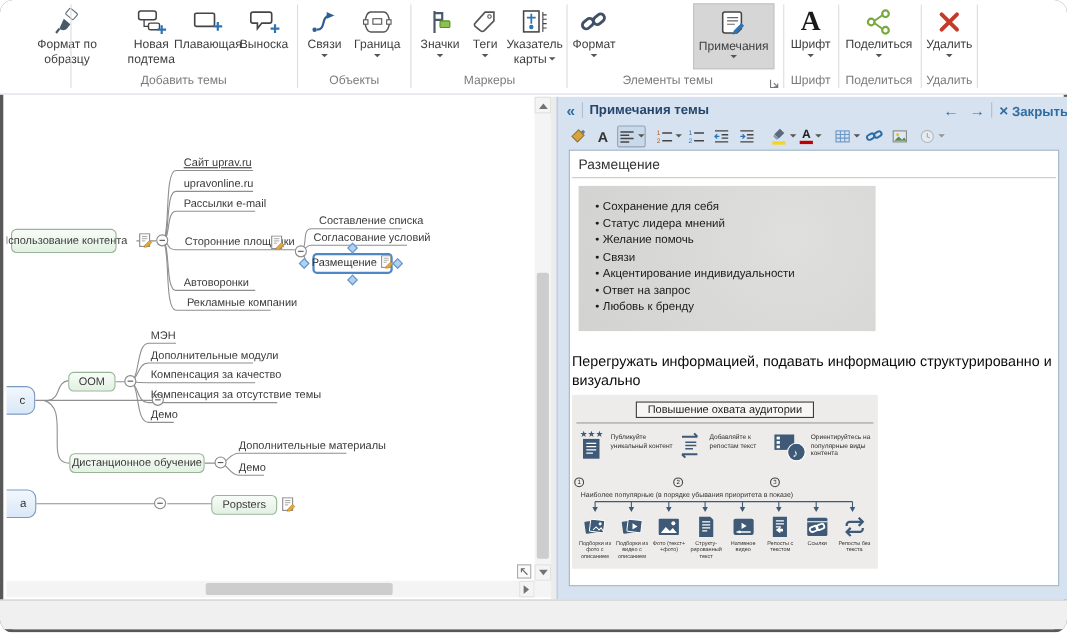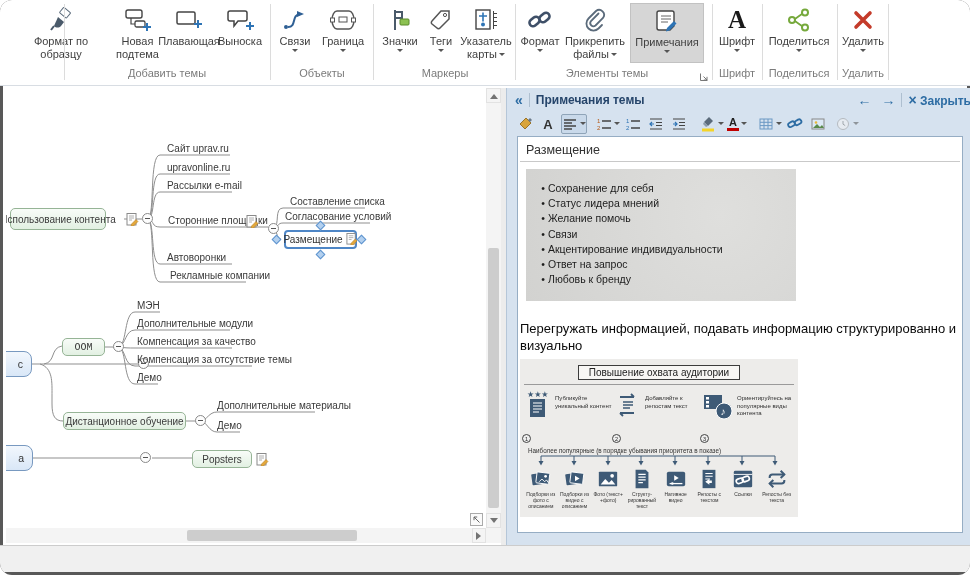--- a/index.html
+++ b/index.html
@@ -194,28 +194,20 @@
         <svg width="28" height="26" viewBox="0 0 28 26">
             <g fill="none" stroke="#3f5068" stroke-width="2.6">
               <rect x="3" y="11" width="11" height="7" rx="3.5" transform="rotate(-40 8.5 14.5)"></rect>
               <rect x="13" y="7" width="11" height="7" rx="3.5" transform="rotate(-40 18.5 10.5)"></rect>
             </g>
           </svg>
       </span>
       <span>Формат</span>
       <span class="c cblock"></span>
     </button>
-    <button class="rib-btn" style="left:562px;width:66px;">
-      <span class="ricon">
-        <svg width="26" height="26" viewBox="0 0 26 26">
-            <path d="M16.5 6.5 L9 14 a3.2 3.2 0 0 0 4.5 4.5 L21 11 a5 5 0 0 0 -7 -7 L6.5 11.5 a7 7 0 0 0 10 10 L20 18" fill="none" stroke="#5b6b7b" stroke-width="1.8" stroke-linecap="round"></path>
-          </svg>
-      </span>
-      <span><span>Прикрепить файлы</span><span class="c"></span></span>
-    </button>
     <button class="rib-btn active" style="left:630px;width:74px;">
       <span class="ricon">
         <svg width="28" height="26" viewBox="0 0 28 26">
             <path d="M6 3 h13 a2 2 0 0 1 2 2 v13 l-4 4 h-11 a2 2 0 0 1 -2 -2 v-15 a2 2 0 0 1 2 -2 z" fill="#fff" stroke="#444" stroke-width="1.4"></path>
             <path d="M8 8 h10 M8 11 h10 M8 14 h7" stroke="#666"></path>
             <path d="M14 20 l7 -7 2.5 2.5 -7 7 -3.5 1 z" fill="#2e74b5"></path>
           </svg>
       </span>
       <span>Примечания</span>
       <span class="c cblock"></span>
@@ -299,21 +291,21 @@
     </div>
     <span class="abs" style="left:120px;top:124px;">
       <svg width="13" height="13" viewBox="0 0 13 13">
           <rect x="1" y="0.5" width="9" height="11.5" fill="#fff" stroke="#8a8a8a"></rect>
           <path d="M3 3 h5 M3 5 h5 M3 7 h3" stroke="#9a9a9a" stroke-width="0.8"></path>
           <path d="M5.5 11 l4.5 -4.5 2 2 -4.5 4.5 -2.5 0.5 z" fill="#e3a83c" stroke="#b07820" stroke-width="0.5"></path>
         </svg>
     </span>
     <div class="minus" style="left:136px;top:125px;"></div>
 
-    <div class="map-child" style="left:161px;top:55px;">Сайт uprav.ru</div>
+    <div class="map-child" style="left:161px;top:55px;text-decoration:underline;">Сайт uprav.ru</div>
     <div class="map-child" style="left:161px;top:74px;">upravonline.ru</div>
     <div class="map-child" style="left:161px;top:92px;">Рассылки e-mail</div>
     <div class="map-child" style="left:162px;top:127px;">Сторонние площадки</div>
     <span class="abs" style="left:240px;top:126px;">
       <svg width="13" height="13" viewBox="0 0 13 13">
           <rect x="1" y="0.5" width="9" height="11.5" fill="#fff" stroke="#8a8a8a"></rect>
           <path d="M3 3 h5 M3 5 h5 M3 7 h3" stroke="#9a9a9a" stroke-width="0.8"></path>
           <path d="M5.5 11 l4.5 -4.5 2 2 -4.5 4.5 -2.5 0.5 z" fill="#e3a83c" stroke="#b07820" stroke-width="0.5"></path>
         </svg>
     </span>
@@ -336,21 +328,21 @@
     </div>
     <div class="dmd" style="left:267px;top:148px;"></div>
     <div class="dmd" style="left:352px;top:148px;"></div>
     <div class="dmd" style="left:311px;top:134px;"></div>
     <div class="dmd" style="left:311px;top:163px;"></div>
 
     <div class="bnode" style="left:-20px;top:263px;width:46px;height:26px;padding-right:8px;">
       <span>с</span>
     </div>
     <div class="minus" style="left:132px;top:270px;"></div>
-    <div class="gnode" style="left:56px;top:250px;width:43px;height:18px;font-family:Liberation Mono, monospace;">
+    <div class="gnode" style="left:56px;top:250px;width:43px;height:18px;">
       <span>ООМ</span>
     </div>
     <div class="minus" style="left:107px;top:253px;"></div>
     <div class="map-child" style="left:131px;top:212px;">МЭН</div>
     <div class="map-child" style="left:131px;top:230px;">Дополнительные модули</div>
     <div class="map-child" style="left:131px;top:248px;">Компенсация за качество</div>
     <div class="map-child" style="left:131px;top:266px;">Компенсация за отсутствие темы</div>
     <div class="map-child" style="left:131px;top:284px;">Демо</div>
 
     <div class="gnode" style="left:57px;top:324px;width:123px;height:18px;">

